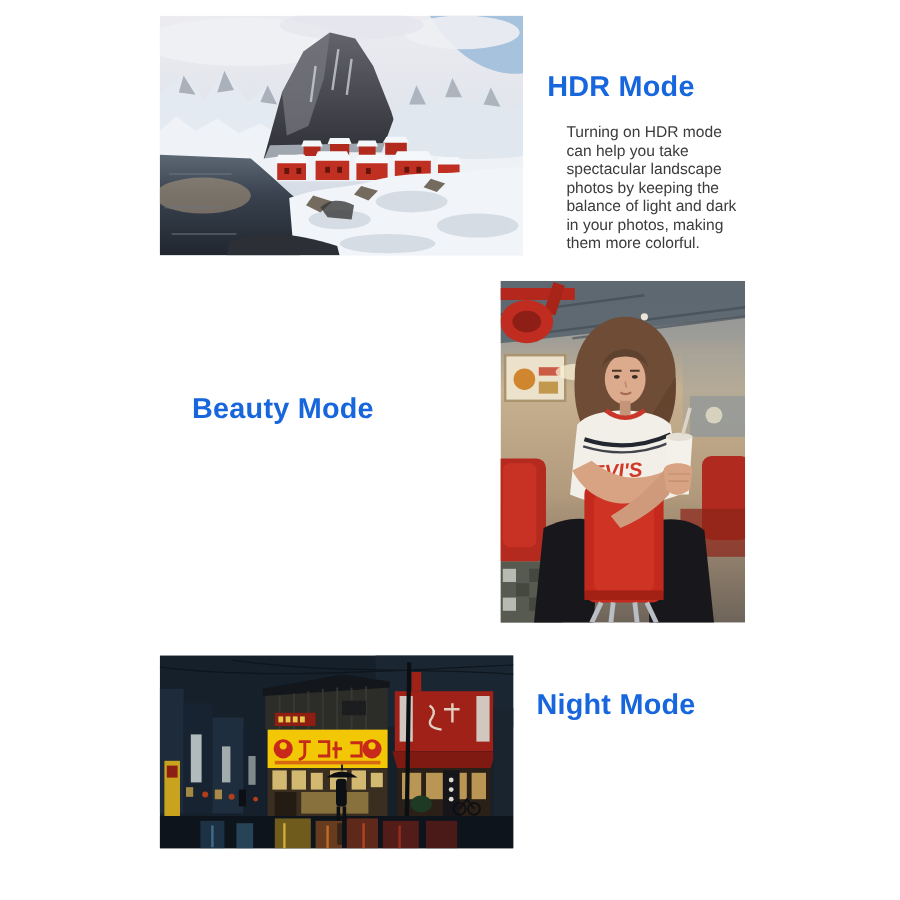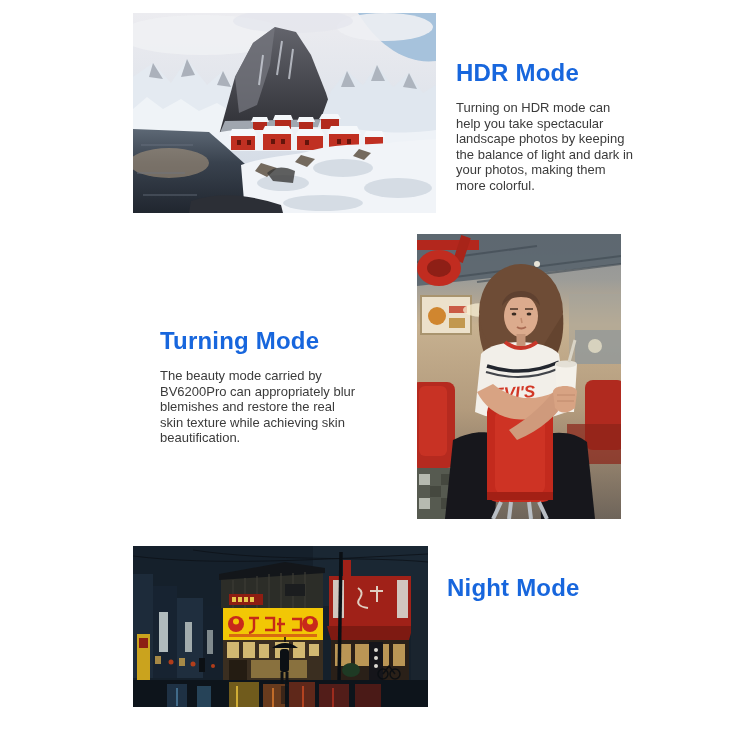--- a/index.html
+++ b/index.html
@@ -3,21 +3,21 @@
 <meta charset="utf-8">
 <style>
   html,body{margin:0;padding:0;background:#ffffff;}
   .canvas{position:relative;width:750px;height:707px;background:#fff;overflow:hidden;
           font-family:"Liberation Sans",sans-serif;}
   .photo{position:absolute;overflow:hidden;}
   .photo svg{display:block;width:100%;height:100%;}
   .textblock{position:absolute;}
   .textblock h2{margin:0 0 14px;font-size:24px;line-height:26px;font-weight:bold;
                 color:#1766dd;letter-spacing:0.2px;}
-  .textblock p{margin:0;font-size:13px;line-height:15.5px;color:#3b3b3b;}
+  .textblock p{margin:16px;font-size:13px;line-height:15.5px;color:#3b3b3b;}
   #sec-hdr .photo{left:133px;top:13px;width:303px;height:200px;}
   #sec-hdr .textblock{left:456px;top:60px;width:178px;}
   #sec-beauty .textblock{left:160px;top:328px;width:198px;}
   #sec-beauty .photo{left:417px;top:234px;width:204px;height:285px;}
   #sec-night .photo{left:133px;top:546px;width:295px;height:194px;}
   #sec-night .textblock{left:447px;top:575px;width:192px;}
 </style>
 </head>
 <body>
 
@@ -112,22 +112,21 @@
       </svg>
     </div>
     <div class="textblock">
       <h2>HDR Mode</h2>
       <p>Turning on HDR mode can help you take spectacular landscape photos by keeping the balance of light and dark in your photos, making them more colorful.</p>
     </div>
   </section>
 
   <section id="sec-beauty">
     <div class="textblock">
-      <h2>Turning Mode</h2>
-      <p>The beauty mode carried by BV6200Pro can appropriately blur blemishes and restore the real skin texture while achieving skin beautification.</p>
+      <h2>Beauty Mode</h2>
     </div>
     <div class="photo">
       <svg viewBox="0 0 204 285" preserveAspectRatio="none" role="img" aria-label="Young woman with a milkshake sitting backwards on a red chair in a retro diner (beauty sample photo)">
         <defs>
           <linearGradient id="g-wall" x1="0" y1="0" x2="0" y2="1">
             <stop offset="0" stop-color="#8f9296"></stop>
               <stop offset="0.16" stop-color="#9c9c98"></stop>
             <stop offset="0.32" stop-color="#c7b190"></stop>
               <stop offset="0.62" stop-color="#b29a7c"></stop>
             <stop offset="1" stop-color="#6e645a"></stop>

